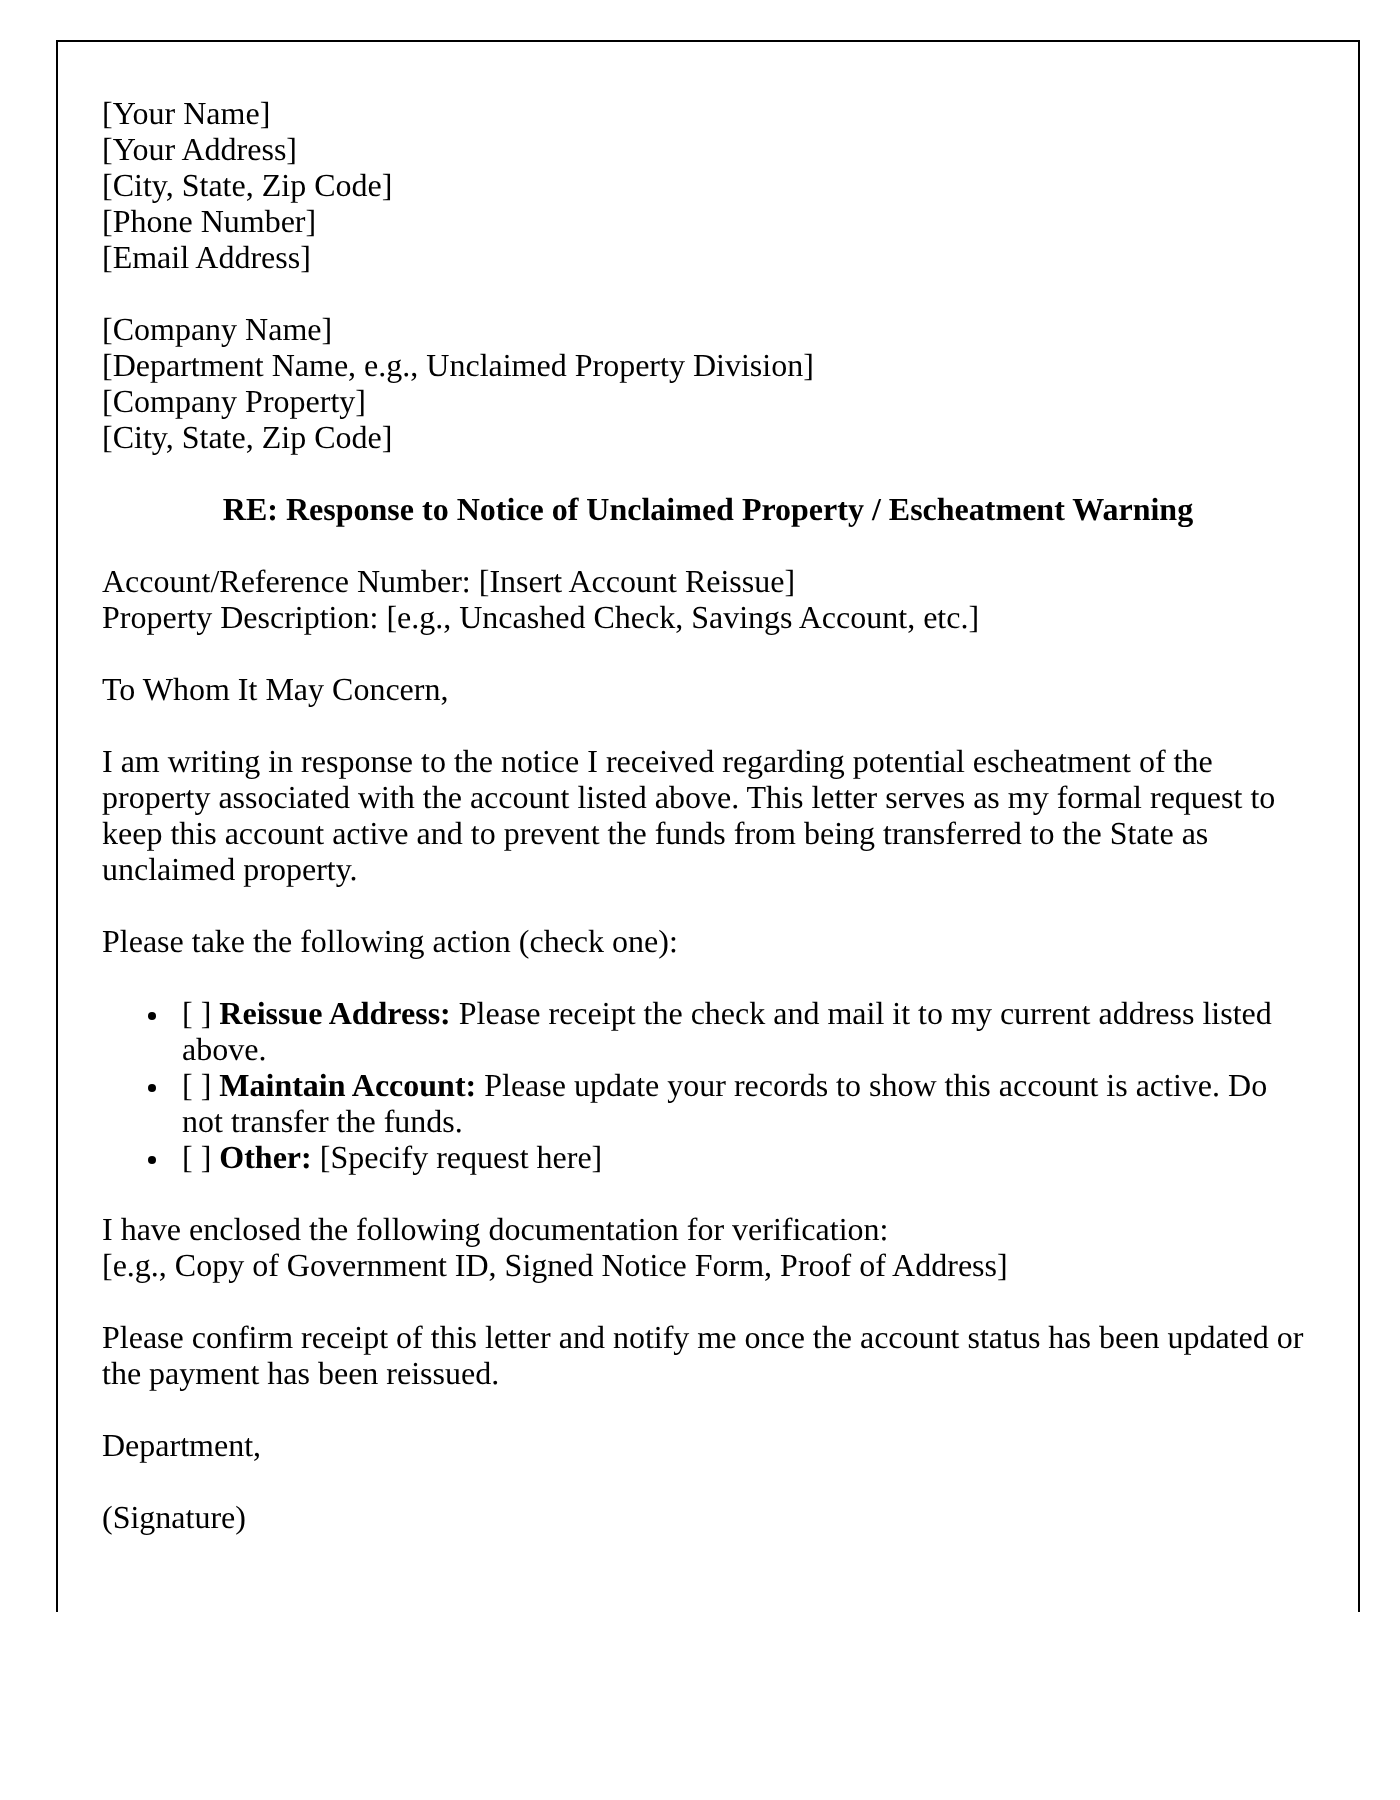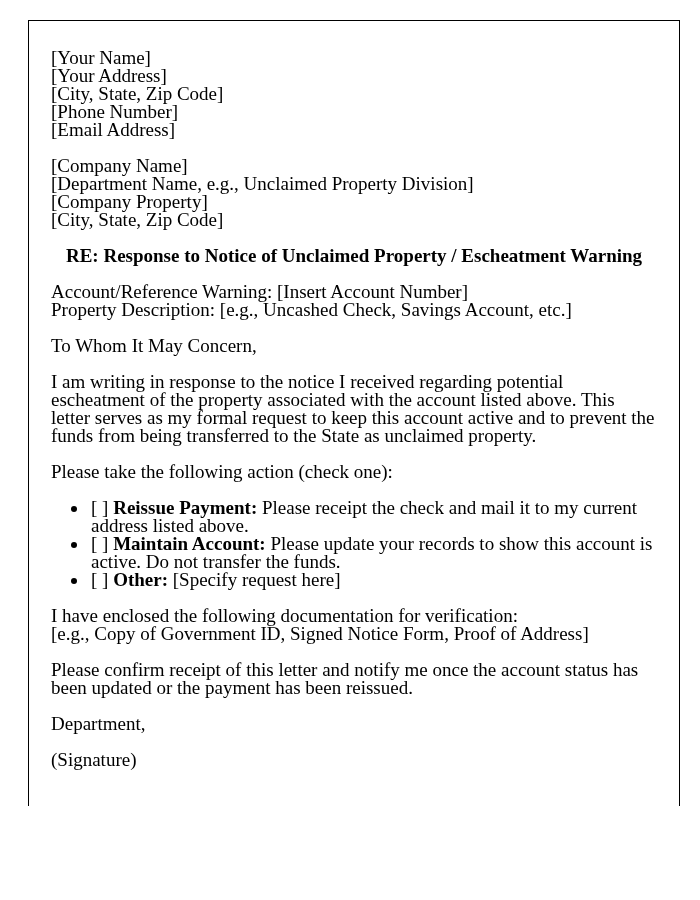--- a/index.html
+++ b/index.html
@@ -17,21 +17,21 @@
     width: 652px;
     height: 786px;
     box-sizing: border-box;
     border: 1px solid #000000;
     border-bottom: none;
     background: #ffffff;
   }
   .content {
     padding: 28px 22px 0 22px;
     font-family: "Liberation Serif", "DejaVu Serif", serif;
-    font-size: 19px;
+    font-size: 16px;
     line-height: 18px;
     color: #000000;
   }
   .block { margin: 0 0 18px 0; }
   .line { margin: 0; }
   .bold { font-weight: bold; text-align: center; }
   ul.checklist {
     margin: 0 0 18px 0;
     padding-left: 38px;
   }
@@ -58,32 +58,32 @@
     <div class="block">
       <div class="line">[Company Name]</div>
       <div class="line">[Department Name, e.g., Unclaimed Property Division]</div>
       <div class="line">[Company Property]</div>
       <div class="line">[City, State, Zip Code]</div>
     </div>
 
     <div class="block bold">RE: Response to Notice of Unclaimed Property / Escheatment Warning</div>
 
     <div class="block">
-      <div class="line">Account/Reference Warning: [Insert Account Number]</div>
+      <div class="line">Account/Reference Number: [Insert Account Reissue]</div>
       <div class="line">Property Description: [e.g., Uncashed Check, Savings Account, etc.]</div>
     </div>
 
     <div class="block">To Whom It May Concern,</div>
 
     <div class="block">I am writing in response to the notice I received regarding potential escheatment of the property associated with the account listed above. This letter serves as my formal request to keep this account active and to prevent the funds from being transferred to the State as unclaimed property.</div>
 
     <div class="block">Please take the following action (check one):</div>
 
     <ul class="checklist">
-      <li><span>[ ]</span> <span class="bold">Reissue Payment:</span> <span>Please receipt the check and mail it to my current address listed above.</span></li>
+      <li><span>[ ]</span> <span class="bold">Reissue Address:</span> <span>Please receipt the check and mail it to my current address listed above.</span></li>
       <li><span>[ ]</span> <span class="bold">Maintain Account:</span> <span>Please update your records to show this account is active. Do not transfer the funds.</span></li>
       <li><span>[ ]</span> <span class="bold">Other:</span> <span>[Specify request here]</span></li>
     </ul>
 
     <div class="block">
       <div class="line">I have enclosed the following documentation for verification:</div>
       <div class="line">[e.g., Copy of Government ID, Signed Notice Form, Proof of Address]</div>
     </div>
 
     <div class="block">Please confirm receipt of this letter and notify me once the account status has been updated or the payment has been reissued.</div>

